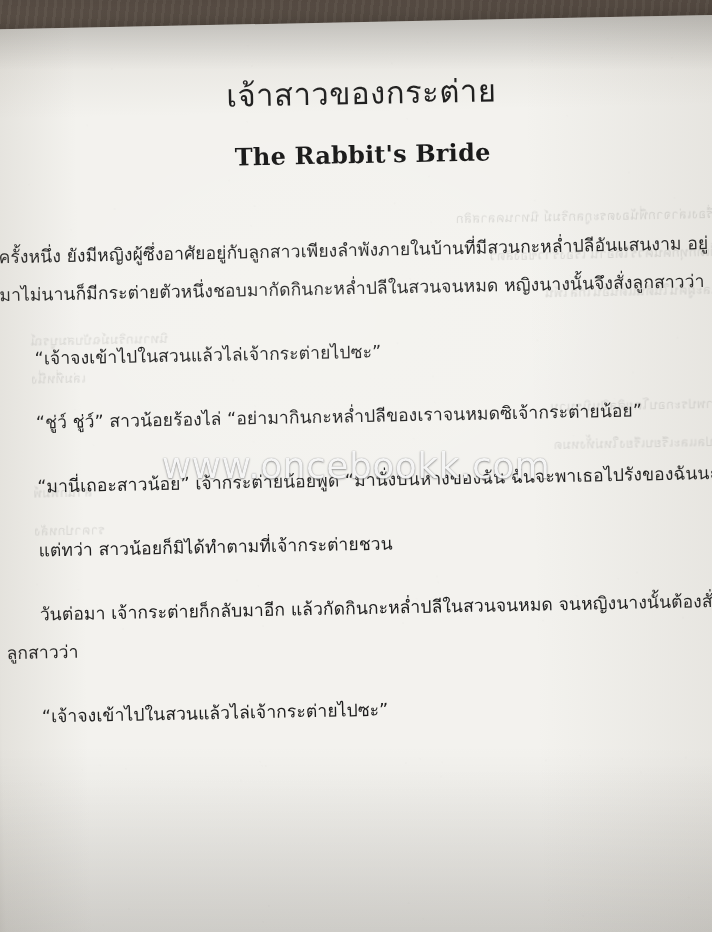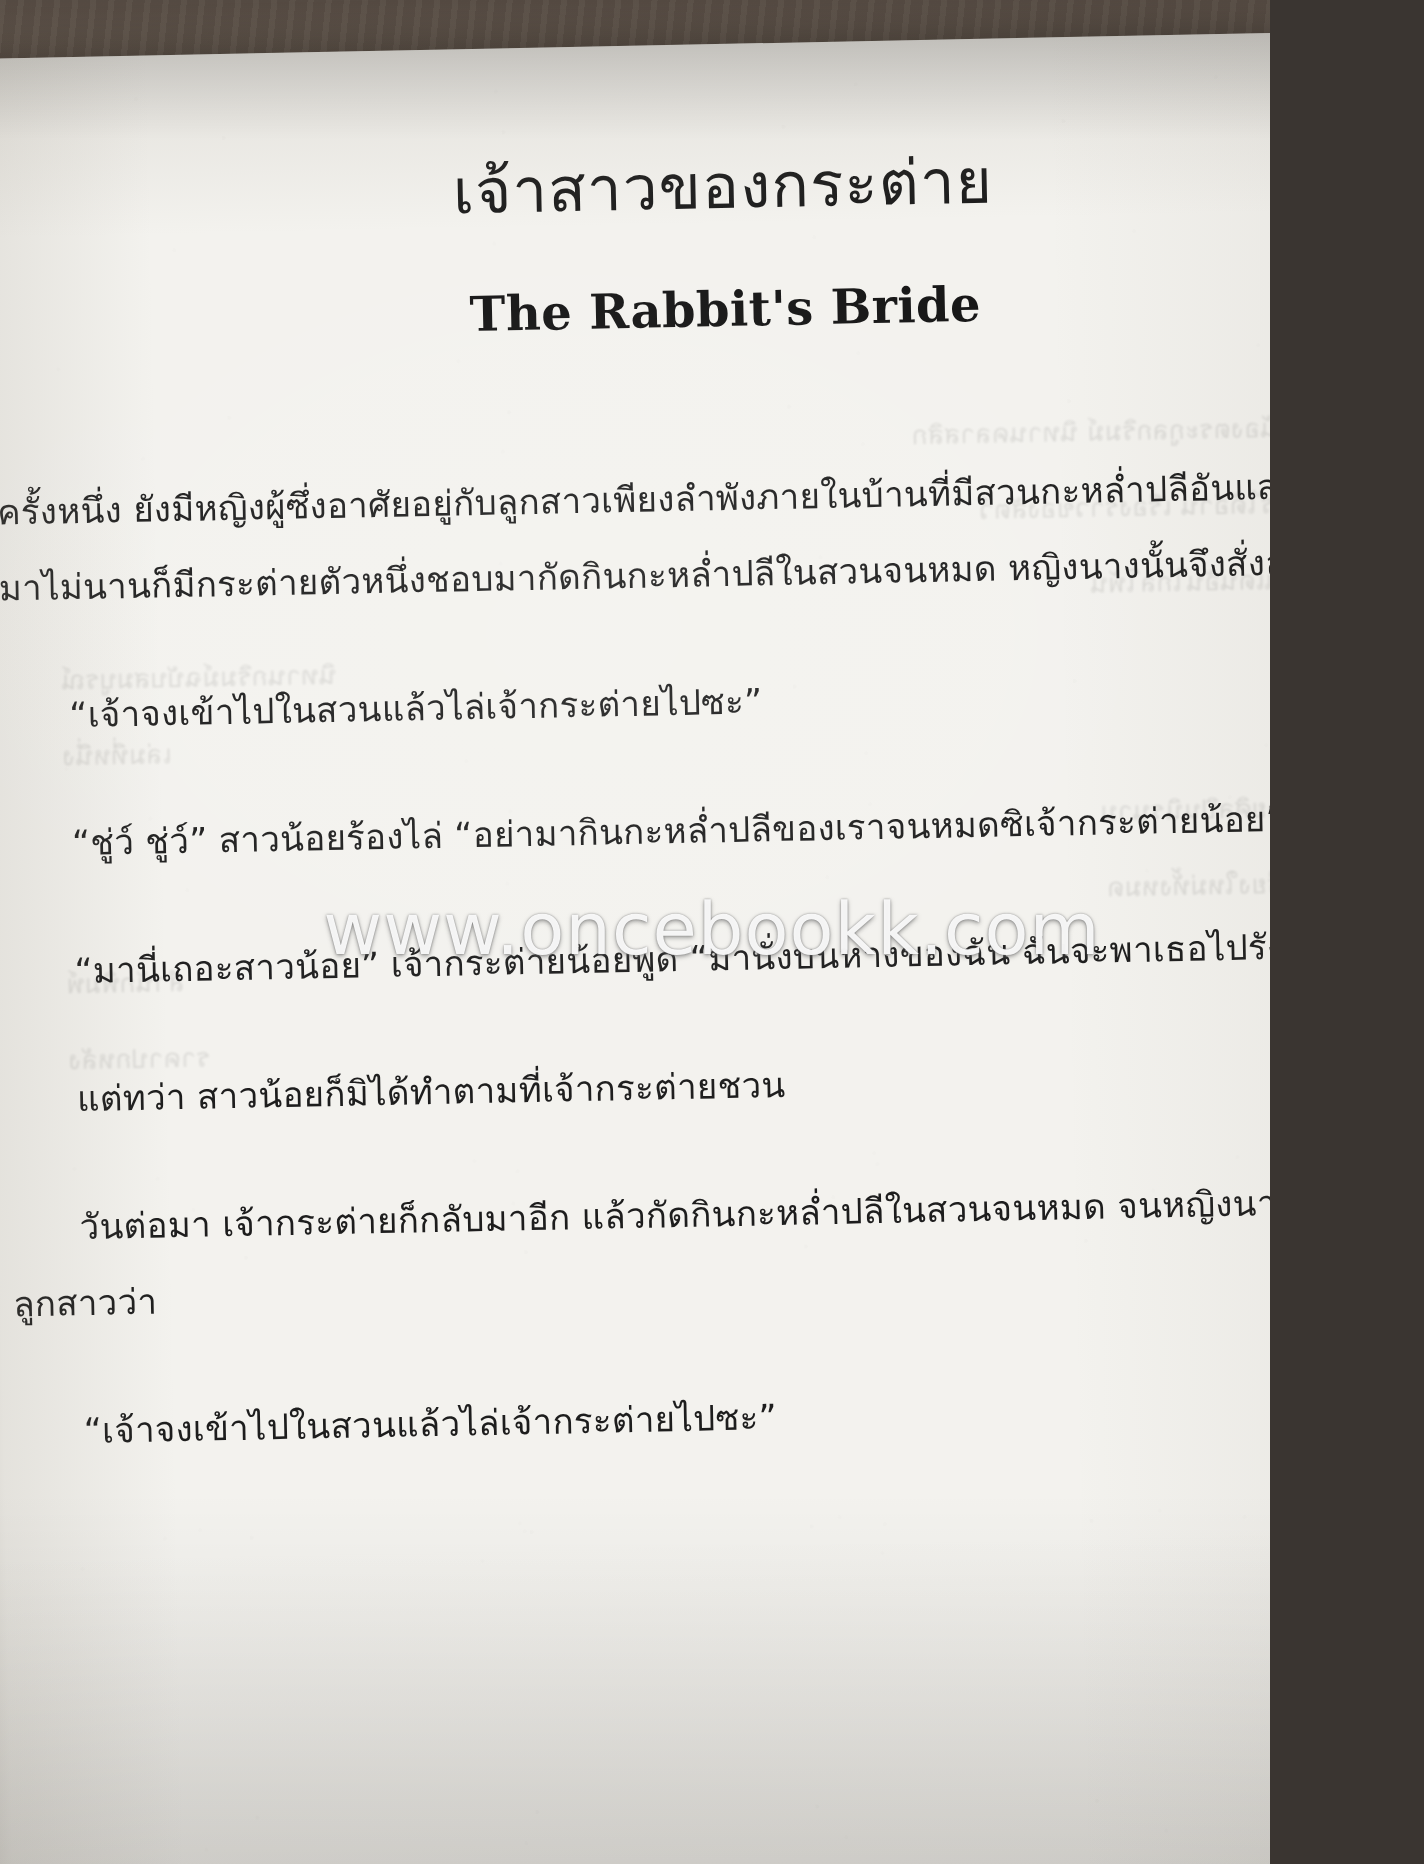--- a/index.html
+++ b/index.html
@@ -8,21 +8,21 @@
     padding: 0;
     width: 712px;
     height: 932px;
     overflow: hidden;
     background: #3a3531;
     font-family: "DejaVu Sans", sans-serif;
   }
 
   #photo {
     position: relative;
-    width: 635px;
+    width: 712px;
     height: 932px;
     overflow: hidden;
     background: #1d4ed8;
   }
 
   
   #backdrop {
     position: absolute;
     inset: 0;
     background:

